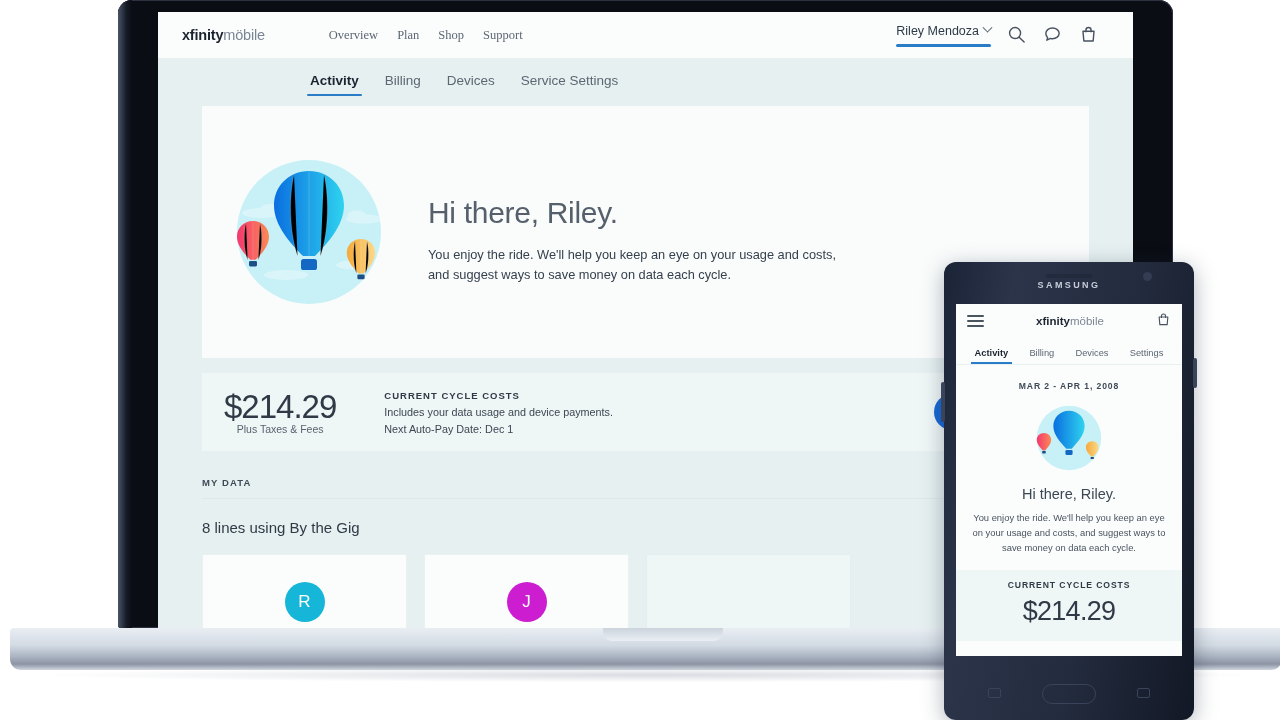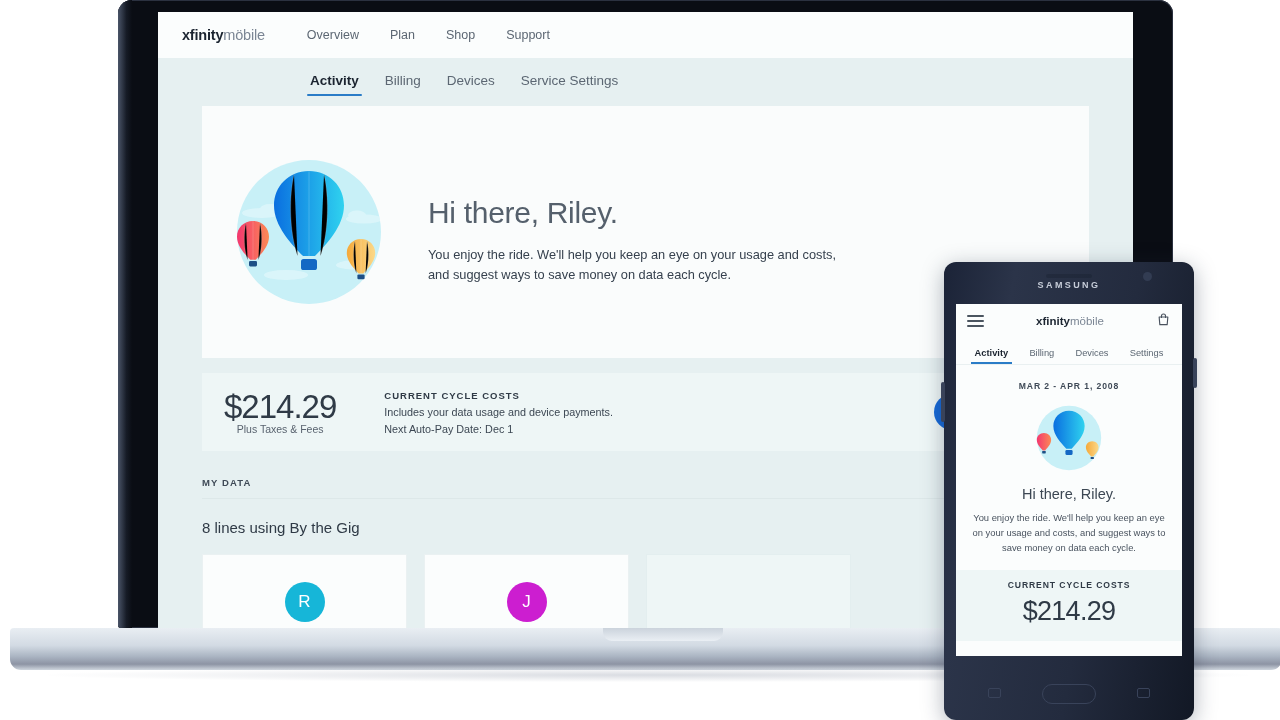--- a/index.html
+++ b/index.html
@@ -46,21 +46,21 @@
 
   
   .page { position: relative; width: 975px; height: 616px; background: #e6f0f1; }
   .topbar {
     height: 46px; background: #fbfdfd; display: flex; align-items: center;
     padding: 0 34px 0 24px;
   }
   .logo { font-size: 14.5px; letter-spacing: -.2px; white-space: nowrap; }
   .logo .x { font-weight: 700; color: #1b2430; }
   .logo .m { font-weight: 400; color: #7b8694; }
-  .nav { display: flex; gap: 31px; margin-left: 42px; }
+  .nav { display: flex; gap: 19px; margin-left: 64px; font-family: Liberation Serif, serif; }
   .nav a { font-size: 12.5px; color: #5c6773; text-decoration: none; }
   .topright { margin-left: auto; display: flex; align-items: center; gap: 16px; }
   .user { position: relative; font-size: 12.5px; color: #2d3a48; padding-bottom: 9px; display:flex; align-items:center; gap:5px;}
   .user::after {
     content: ""; position: absolute; left: 0; right: 0; bottom: 0; height: 2.5px;
     background: #2a7cc7; border-radius: 2px;
   }
   .chev { display:inline-block; width:7px; height:7px; border-right:1.4px solid #5a6672; border-bottom:1.4px solid #5a6672; transform: rotate(45deg) translate(-2px,-2px); }
   .icobtn { width: 20px; height: 20px; color: #49525e; }
   .icobtn svg { display: block; }
@@ -164,20 +164,43 @@
 
           <div class="topbar">
             <div class="logo">
               <span class="x">xfinity</span><span class="m">möbile</span>
             </div>
             <div class="nav">
               <a href="#">Overview</a>
               <a href="#">Plan</a>
               <a href="#">Shop</a>
               <a href="#">Support</a>
+            </div>
+            <div class="topright">
+              <div class="user">
+                <span>Riley Mendoza</span>
+                <span class="chev"></span>
+              </div>
+              <span class="icobtn">
+                <svg viewBox="0 0 20 20" width="19" height="19" fill="none" stroke="currentColor" stroke-width="1.5">
+                  <circle cx="8.5" cy="8.5" r="5.8"></circle>
+                    <line x1="12.8" y1="12.8" x2="18" y2="18" stroke-linecap="round"></line>
+                </svg>
+              </span>
+              <span class="icobtn">
+                <svg viewBox="0 0 20 20" width="19" height="19" fill="none" stroke="currentColor" stroke-width="1.5">
+                  <path d="M10 3.2c4 0 7 2.5 7 5.6s-3 5.6-7 5.6c-.7 0-1.4-.08-2-.23L4 16l.9-2.6C3.7 12.4 3 10.9 3 8.8c0-3.1 3-5.6 7-5.6z" stroke-linejoin="round"></path>
+                </svg>
+              </span>
+              <span class="icobtn">
+                <svg viewBox="0 0 20 20" width="19" height="19" fill="none" stroke="currentColor" stroke-width="1.5">
+                  <path d="M4.2 6.6h11.6l-.9 10.2H5.1z" stroke-linejoin="round"></path>
+                  <path d="M7.3 7.2V5.4a2.7 2.7 0 0 1 5.4 0v1.8" stroke-linecap="round"></path>
+                </svg>
+              </span>
             </div>
           </div>
 
           <div class="tabbar">
             <div class="tab active">Activity</div>
             <div class="tab">Billing</div>
             <div class="tab">Devices</div>
             <div class="tab">Service Settings</div>
           </div>
 

